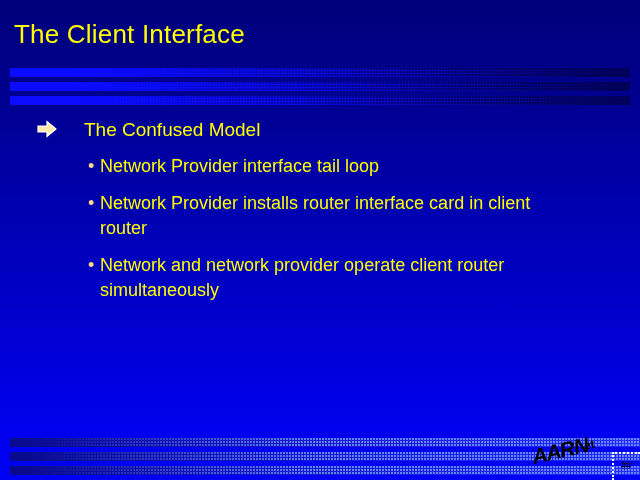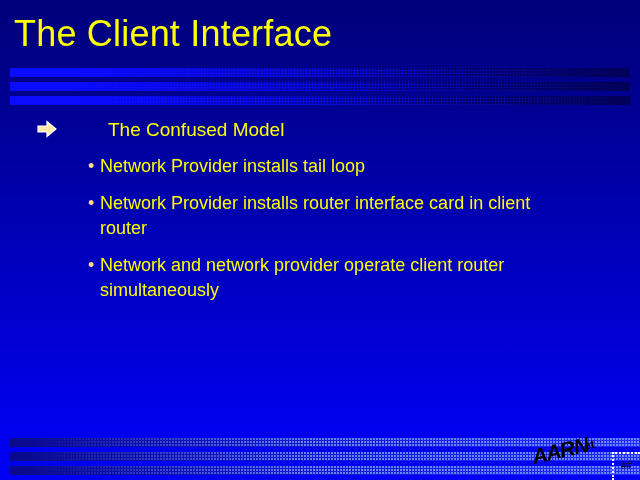--- a/index.html
+++ b/index.html
@@ -25,21 +25,21 @@
         #0000ea 86%,
         #0000f4 100%);
     overflow: hidden;
   }
 
   
   #title {
     position: absolute;
     left: 14px;
     top: 16px;
-    font-size: 36px;
+    font-size: 26px;
     line-height: 36px;
     color: #ffff00;
     letter-spacing: 0.2px;
     white-space: nowrap;
   }
 
   
   .bar-group { position: absolute; left: 10px; }
   .bar {
     position: relative;
@@ -96,21 +96,21 @@
   }
 
   #bars-top    { top: 68px; }
   #bars-bottom { top: 438px; }
 
   
   #body { position: absolute; left: 0; top: 118px; width: 640px; }
 
   .lvl1 {
     position: relative;
-    padding-left: 108px;
+    padding-left: 84px;
     color: #ffff00;
     font-size: 19px;
     line-height: 24px;
     white-space: nowrap;
   }
   .arrow-bullet {
     position: absolute;
     left: 36px;
     top: 1px;
     width: 22px;
@@ -196,21 +196,21 @@
           <path d="M2 7 H11 V2.5 L20 10 L11 17.5 V13 H2 Z" fill="#ffe9a8" stroke="#ffffff" stroke-width="1.2" stroke-linejoin="miter"></path>
         </svg>
       </span>
       <span>The Confused Model</span>
     </div>
 
     <div class="lvl2-list">
 
       <div class="lvl2">
         <span class="dot-bullet">•</span>
-        <span>Network Provider installs tail loop</span>
+        <span>Network Provider interface tail loop</span>
       </div>
 
       <div class="lvl2">
         <span class="dot-bullet">•</span>
         <span>Network Provider installs router interface card in client router</span>
       </div>
 
       <div class="lvl2">
         <span class="dot-bullet">•</span>
         <span>Network and network provider operate client router simultaneously</span>

